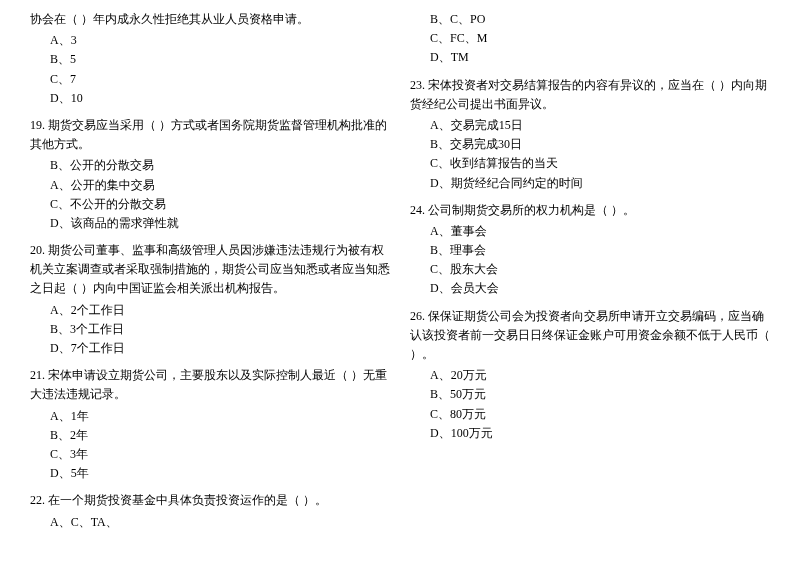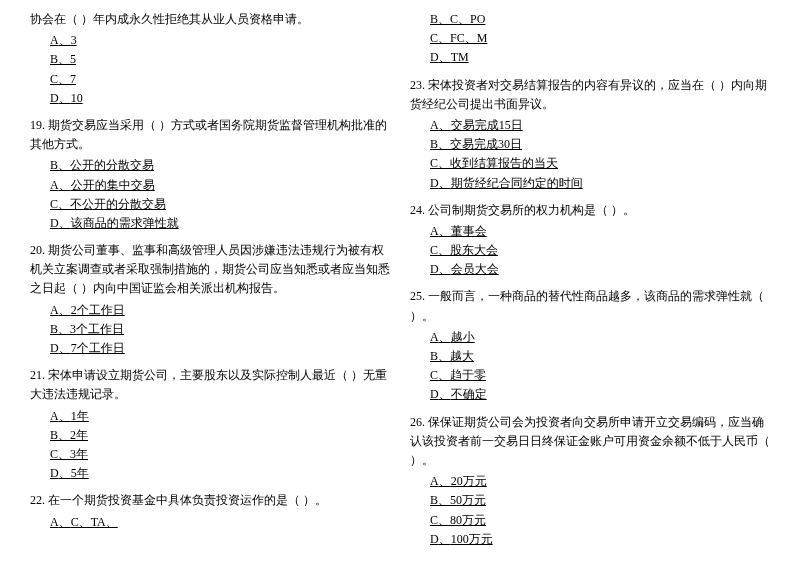--- a/index.html
+++ b/index.html
@@ -34,21 +34,20 @@
       margin-bottom: 8px;
     }
     .question-text {
       line-height: 1.6;
       text-indent: 0;
       margin-bottom: 2px;
     }
     .option {
       padding-left: 20px;
       line-height: 1.6;
-      text-decoration: underline;
     }
   </style>
 </head>
 <body>
 
 <div class="page-content">
   <div class="left-col">
 
     <div class="question-block">
       <div class="question-text">协会在（  ）年内成永久性拒绝其从业人员资格申请。</div>
@@ -100,31 +99,25 @@
       <div class="question-text">23. 宋体投资者对交易结算报告的内容有异议的，应当在（  ）内向期货经纪公司提出书面异议。</div>
       <div class="option"><span>A</span>、<span>交易完成15日</span></div>
       <div class="option"><span>B</span>、<span>交易完成30日</span></div>
       <div class="option"><span>C</span>、<span>收到结算报告的当天</span></div>
       <div class="option"><span>D</span>、<span>期货经纪合同约定的时间</span></div>
     </div>
 
     <div class="question-block">
       <div class="question-text">24. 公司制期货交易所的权力机构是（  ）。</div>
       <div class="option"><span>A</span>、<span>董事会</span></div>
+      <div class="option"><span>B</span>、<span>理事会</span></div>
       <div class="option"><span>C</span>、<span>股东大会</span></div>
       <div class="option"><span>D</span>、<span>会员大会</span></div>
     </div>
 
-    <div class="question-block">
-      <div class="question-text">25. 一般而言，一种商品的替代性商品越多，该商品的需求弹性就（  ）。</div>
-      <div class="option"><span>A</span>、<span>越小</span></div>
-      <div class="option"><span>B</span>、<span>越大</span></div>
-      <div class="option"><span>C</span>、<span>趋于零</span></div>
-      <div class="option"><span>D</span>、<span>不确定</span></div>
-    </div>
 
     <div class="question-block">
       <div class="question-text">26. 保保证期货公司会为投资者向交易所申请开立交易编码，应当确认该投资者前一交易日日终保证金账户可用资金余额不低于人民币（  ）。</div>
       <div class="option"><span>A</span>、<span>20万元</span></div>
       <div class="option"><span>B</span>、<span>50万元</span></div>
       <div class="option"><span>C</span>、<span>80万元</span></div>
       <div class="option"><span>D</span>、<span>100万元</span></div>
     </div>
 
   </div>

